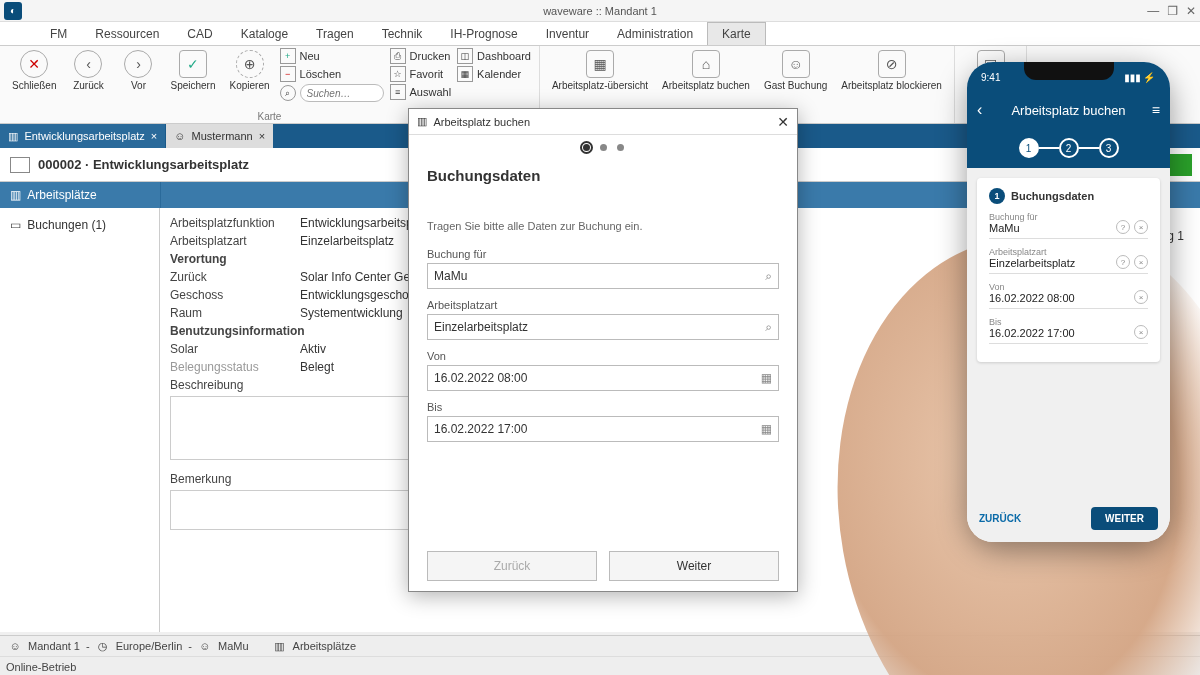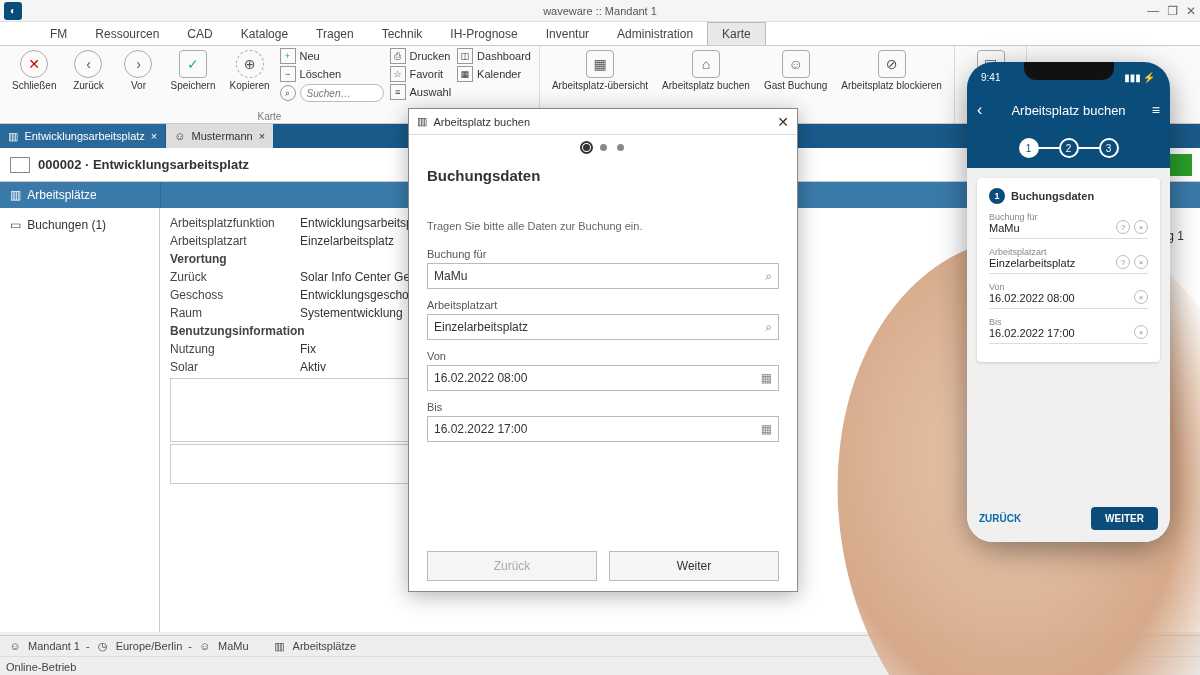--- a/index.html
+++ b/index.html
@@ -288,28 +288,34 @@
           <div class="dv">Entwicklungsgeschoss 1</div>
         </div>
       <div class="drow">
           <div class="dl">Raum</div>
           <div class="dv">Systementwicklung</div>
         </div>
       <div class="drow section">
           <div class="dl">Benutzungsinformation</div>
         </div>
       <div class="drow">
-          <div class="dl">Nutzung</div>
-          <div class="dv">Fix</div>
-        </div>
-      <div class="drow">
           <div class="dl">Solar</div>
           <div class="dv">Aktiv</div>
         </div>
+      <div class="drow">
+          <div class="dl" style="color:#999">Belegungsstatus</div>
+          <div class="dv">Belegt</div>
+        </div>
+      <div class="drow">
+          <div class="dl">Beschreibung</div>
+        </div>
       <div class="dtext"></div>
+      <div class="drow" style="margin-top:10px">
+          <div class="dl">Bemerkung</div>
+        </div>
       <div class="dtext" style="height:40px"></div>
     </div>
     <div class="rightcol">
       <div>000002</div>
       <div>Entwicklung 1</div>
       <div style="height:120px"></div>
       <div>HaWe</div>
       <div>07.0</div>
       <div>31.</div>
     </div>

